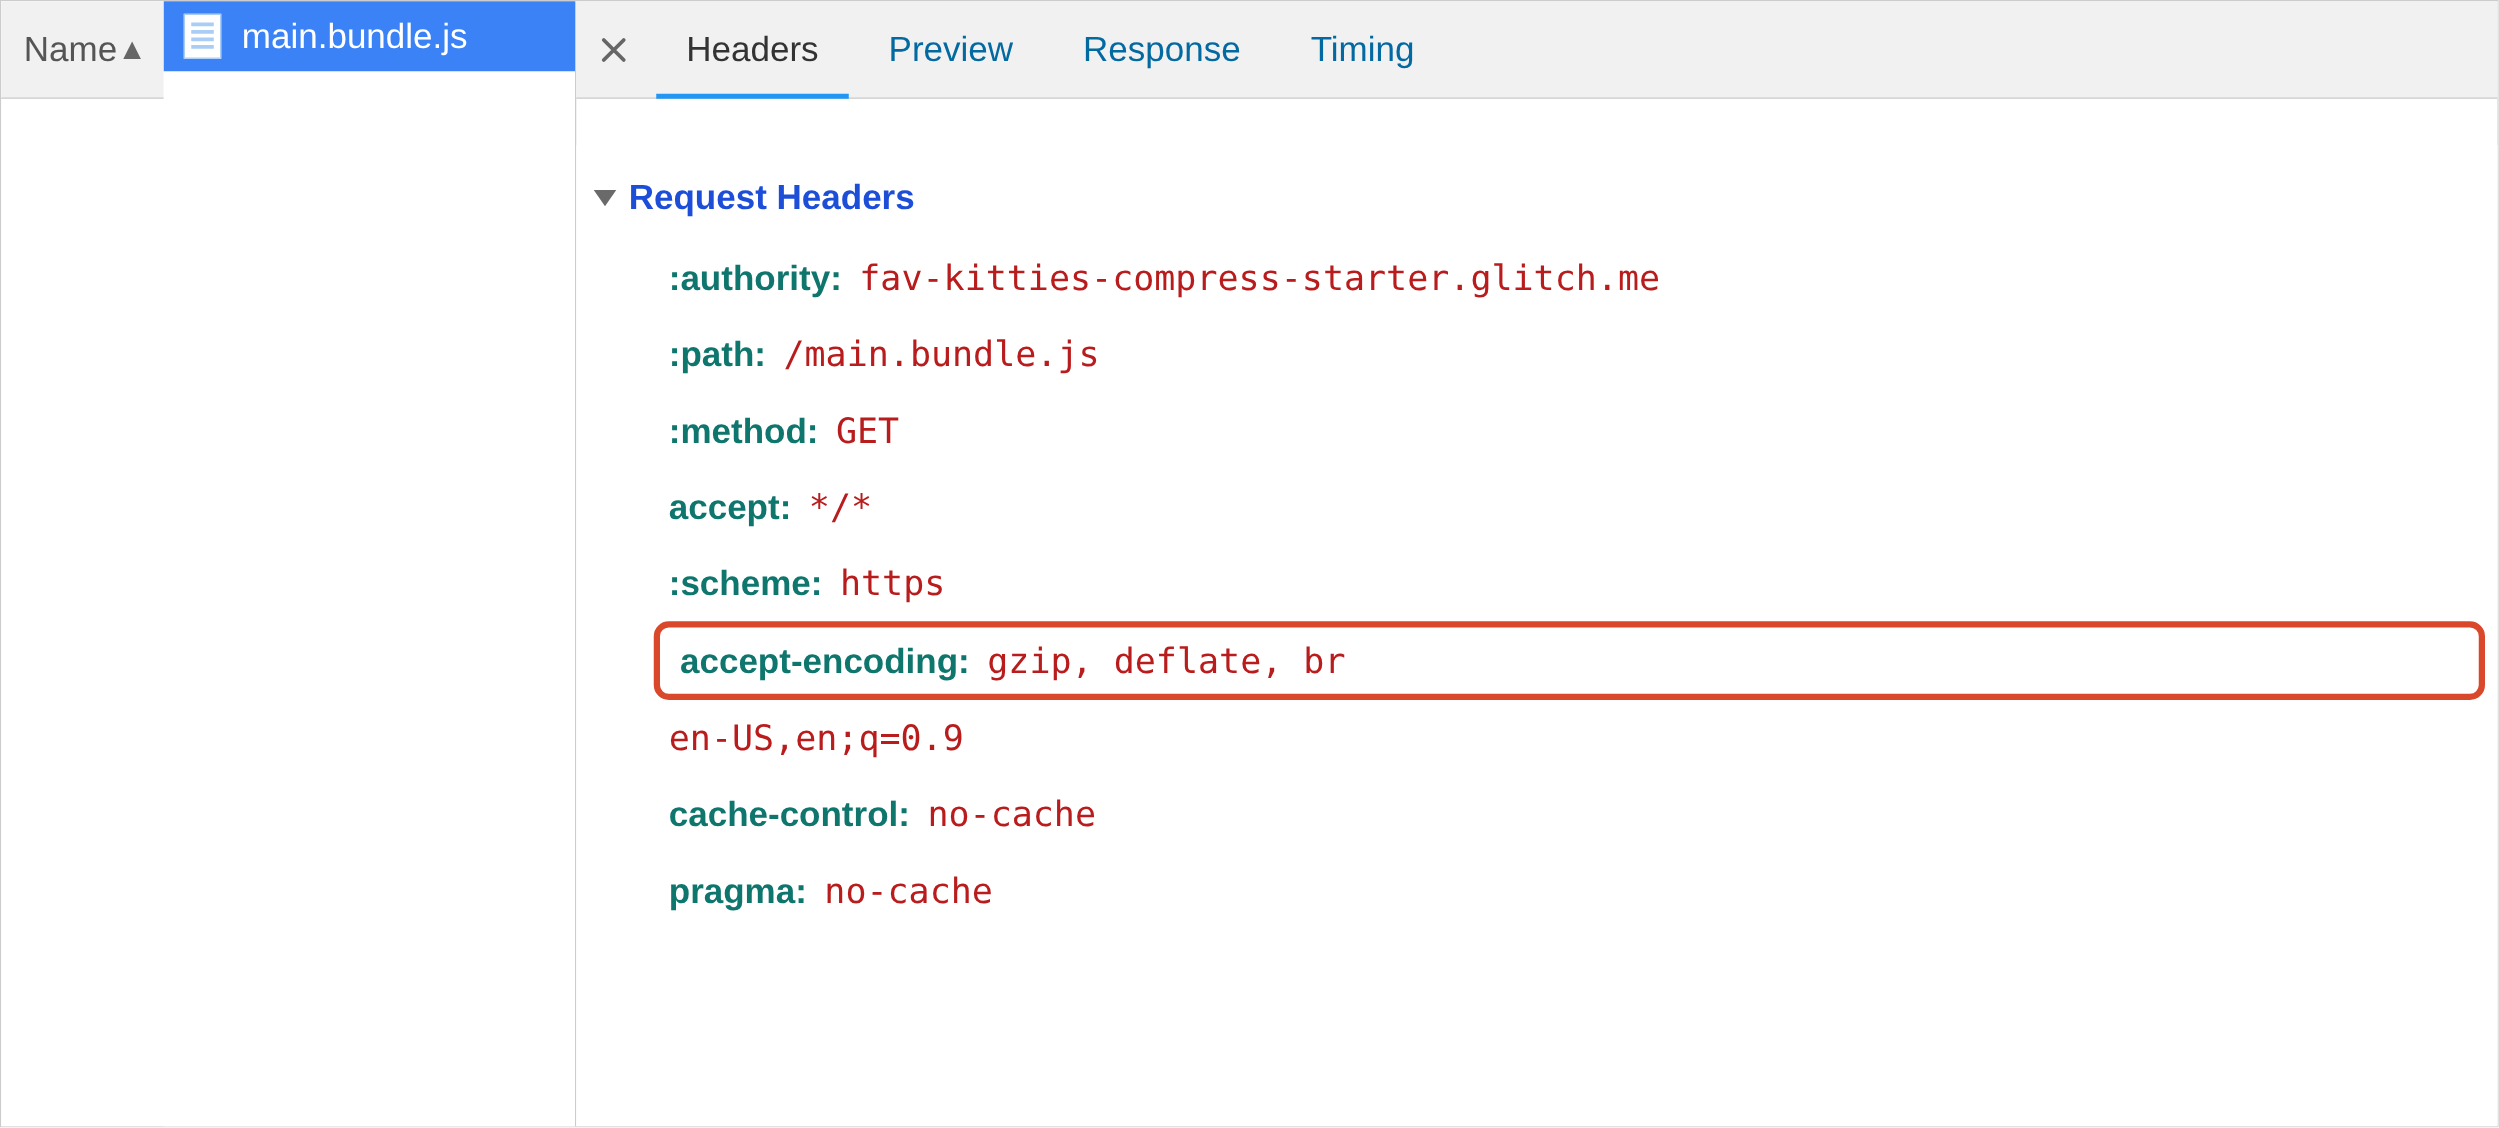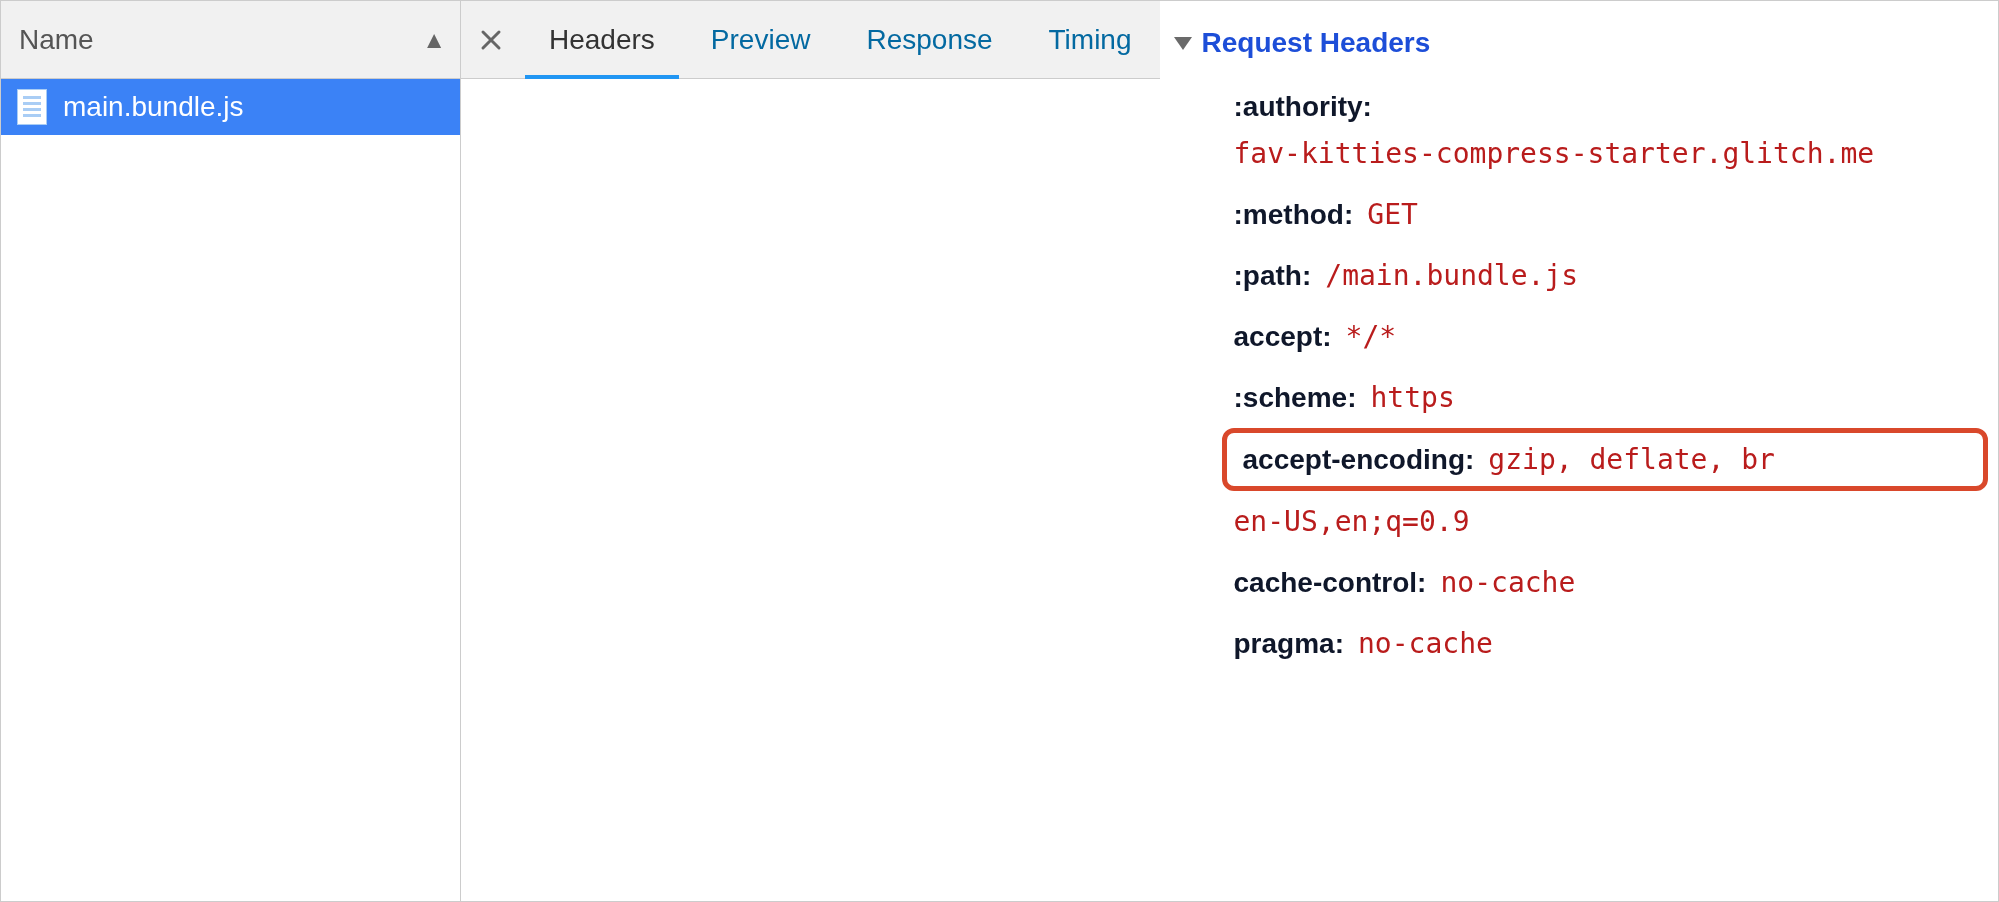--- a/index.html
+++ b/index.html
@@ -23,21 +23,21 @@
     width: 100%;
     height: 100%;
     border: 1px solid #ccc;
   }
 
   
   .left-panel {
     width: 460px;
     border-right: 1px solid #ccc;
     display: flex;
-    flex-direction: column;
+    flex-direction: row;
     background: #fff;
   }
 
   .left-header {
     height: 78px;
     border-bottom: 1px solid #ccc;
     display: flex;
     align-items: center;
     justify-content: space-between;
     padding: 0 14px 0 18px;
@@ -85,21 +85,22 @@
     top: 6px;
     height: 3px;
     background: #a9cdf5;
     box-shadow: 0 6px 0 #a9cdf5, 0 12px 0 #a9cdf5, 0 18px 0 #a9cdf5;
   }
 
   
   .right-panel {
     flex: 1;
     display: flex;
-    flex-direction: row;
+    flex-direction: column;
+    gap: 37px;
   }
 
   .tabbar {
     height: 78px;
     border-bottom: 1px solid #ccc;
     display: flex;
     align-items: stretch;
     padding: 0 0 0 0;
     background: #f1f1f1;
     gap: 0;
@@ -176,21 +177,21 @@
     flex-wrap: wrap;
   }
 
   .header-item.highlight {
     border: 5px solid #d9482b;
     padding: 10px 10px 10px 16px;
     margin-left: -6px;
   }
 
   .hname {
-    color: #0f172a;
+    color: #0f766e;
     font-weight: 700;
     white-space: nowrap;
   }
 
   .hval {
     font-family: ui-monospace, SFMono-Regular, Menlo, Consolas, monospace;
     color: #b91c1c;
     white-space: nowrap;
   }
 </style>
@@ -234,26 +235,26 @@
       <div class="section-title">
         <span class="caret-down"></span>
         <span>Request Headers</span>
       </div>
       <div class="header-list" id="header-list">
           <div class="header-item">
             <span class="hname">:authority:</span>
             <span class="hval">fav-kitties-compress-starter.glitch.me</span>
           </div>
           <div class="header-item">
+            <span class="hname">:path:</span>
+            <span class="hval">/main.bundle.js</span>
+          </div>
+          <div class="header-item">
             <span class="hname">:method:</span>
             <span class="hval">GET</span>
-          </div>
-          <div class="header-item">
-            <span class="hname">:path:</span>
-            <span class="hval">/main.bundle.js</span>
           </div>
           <div class="header-item">
             <span class="hname">accept:</span>
             <span class="hval">*/*</span>
           </div>
           <div class="header-item">
             <span class="hname">:scheme:</span>
             <span class="hval">https</span>
           </div>
           <div class="header-item highlight">

